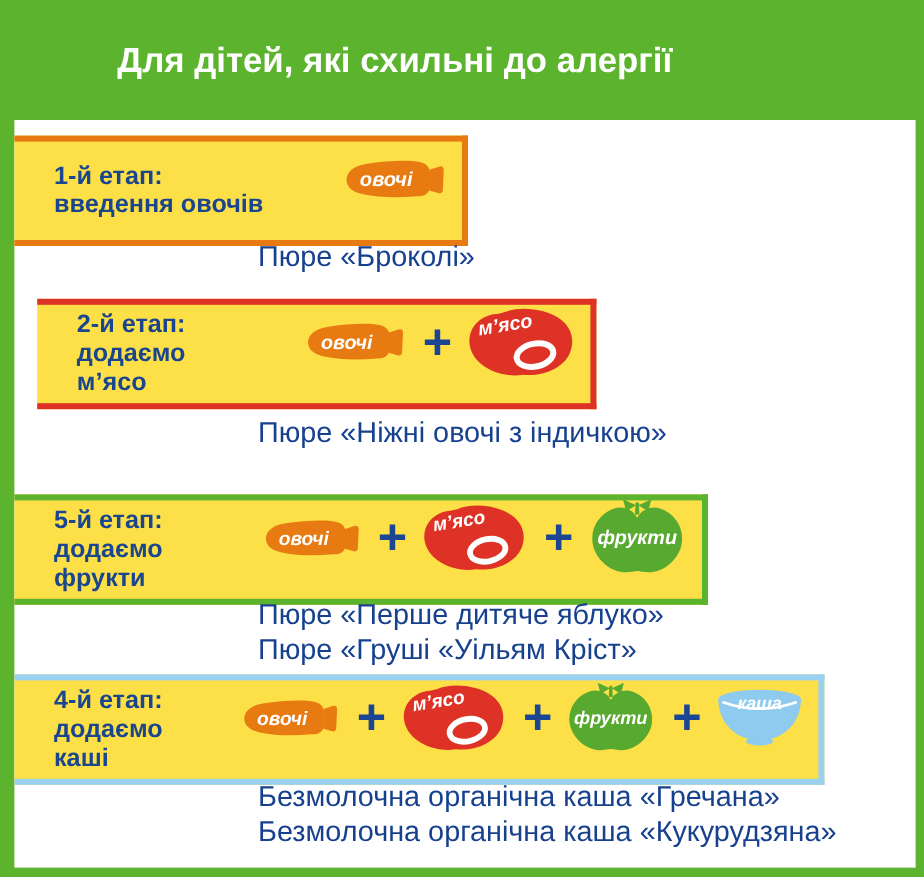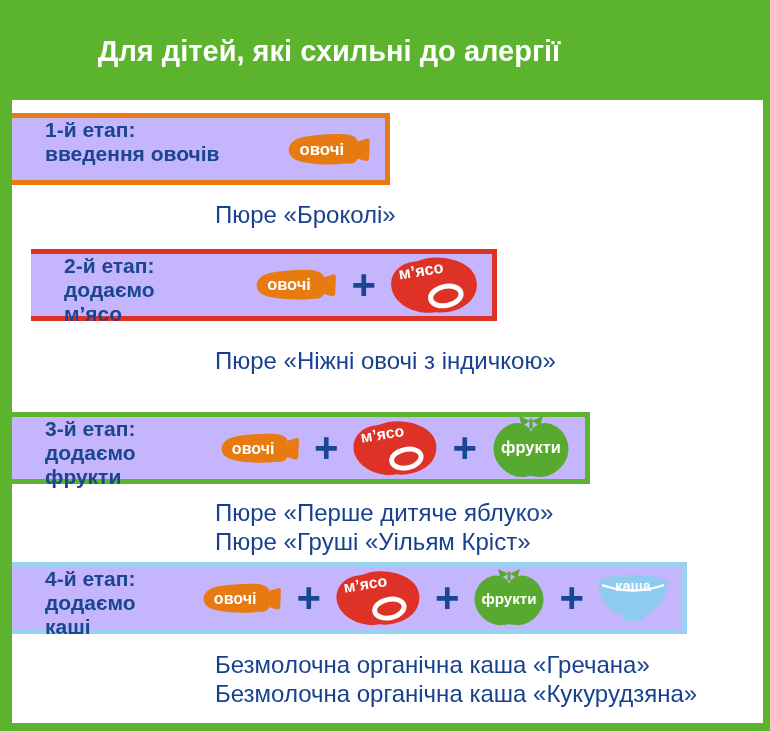--- a/index.html
+++ b/index.html
@@ -14,37 +14,37 @@
     position:absolute;left:0;top:0;width:658px;height:100px;
     display:flex;flex-direction:column;justify-content:center;align-items:center;
     color:#ffffff;font-weight:bold;font-size:29px;line-height:37px;
     text-align:center;padding-top:2px;box-sizing:border-box;
   }
   .frame{
     position:absolute;left:12px;top:100px;width:751px;height:623px;
     background:#ffffff;
   }
   .stage-box{
-    position:absolute;left:0;box-sizing:border-box;height:72px;
-    background:#c4b5fd;
+    position:absolute;left:0;box-sizing:border-box;height:92px;
+    background:#fde047;
     border-style:solid;border-width:5px;border-left:none;
-    display:flex;
+    display:flex;align-items:center;
   }
   .stage-box.s1{top:13px;width:378px;border-color:#e87a12;}
   .stage-box.s2{top:149px;width:466px;border-color:#df3226;margin-left:19px;}
   .stage-box.s3{top:312px;width:578px;border-color:#5cb32e;}
   .stage-box.s4{top:462px;width:675px;border-color:#9bd1f0;}
   .stage-label{
     padding-left:33px;
     color:#1a458f;font-weight:bold;font-size:21px;line-height:24px;
   }
   .stage-label span{display:block;}
   .badges{
     position:absolute;right:12px;top:0;height:62px;
-    display:flex;align-items:center;gap:10px;
+    display:flex;align-items:center;gap:10px;font-style:italic;
   }
   .plus{
     color:#1b4693;font-weight:bold;font-size:42px;line-height:42px;
     margin:0 2px;user-select:none;
   }
   .badge{display:flex;align-items:center;}
   svg text{
     font-family:"Liberation Sans","DejaVu Sans",sans-serif;
     font-weight:bold;fill:#ffffff;
   }
@@ -110,21 +110,21 @@
         </svg>
       </span>
     </div>
   </div>
   <div class="products p2">
     <span>Пюре «Ніжні овочі з індичкою»</span>
   </div>
 
   <div class="stage-box s3">
     <div class="stage-label">
-      <span>3-й етап:</span>
+      <span>5-й етап:</span>
       <span>додаємо</span>
       <span>фрукти</span>
     </div>
     <div class="badges">
       <span class="badge">
         <svg width="84" height="39" viewBox="0 0 110 50">
           <path fill="#e87a12" d="M5 28 C3 19 11 11 25 9 C46 5.5 70 4.5 81 7 C88 8.5 91.5 13 91.5 18 L91.5 33 C91.5 39 86 43.5 78 42.5 C58 44.5 38 44 22 40.5 C11 38 6.5 34 5 28 Z"></path>
           <path fill="#e87a12" d="M91 15 L102 11.5 C104.5 11 106 12.5 106 15 L105 36 C105 38.5 103 39.8 100.8 39.3 L91 36.5 Z"></path>
           <text x="46" y="32" text-anchor="middle" font-size="21">овочі</text>
         </svg>

